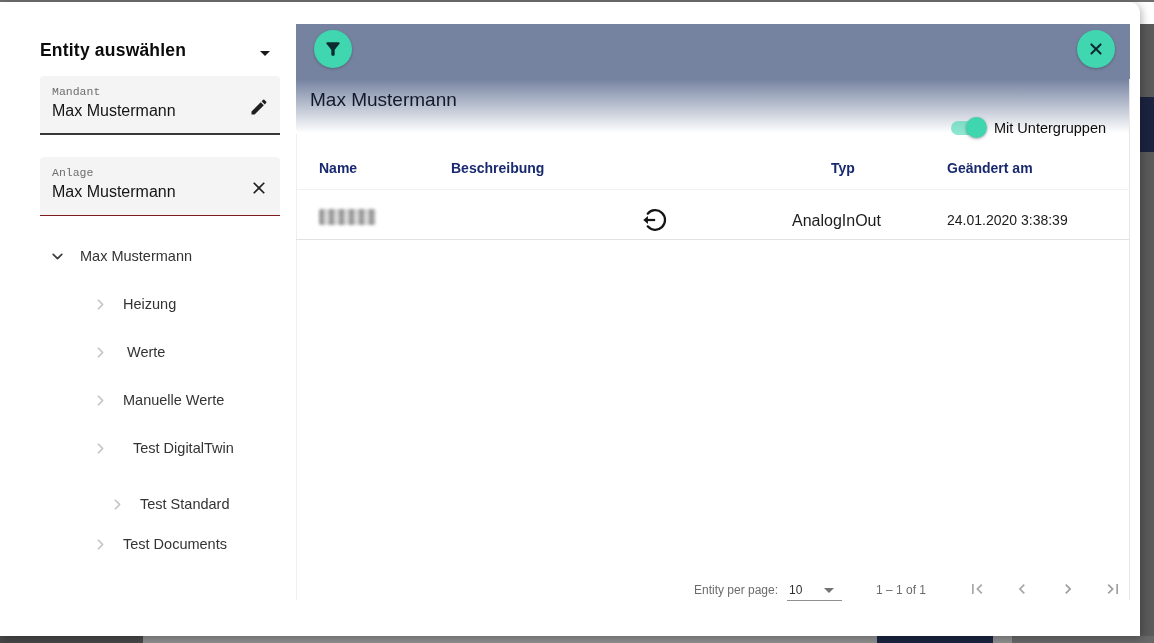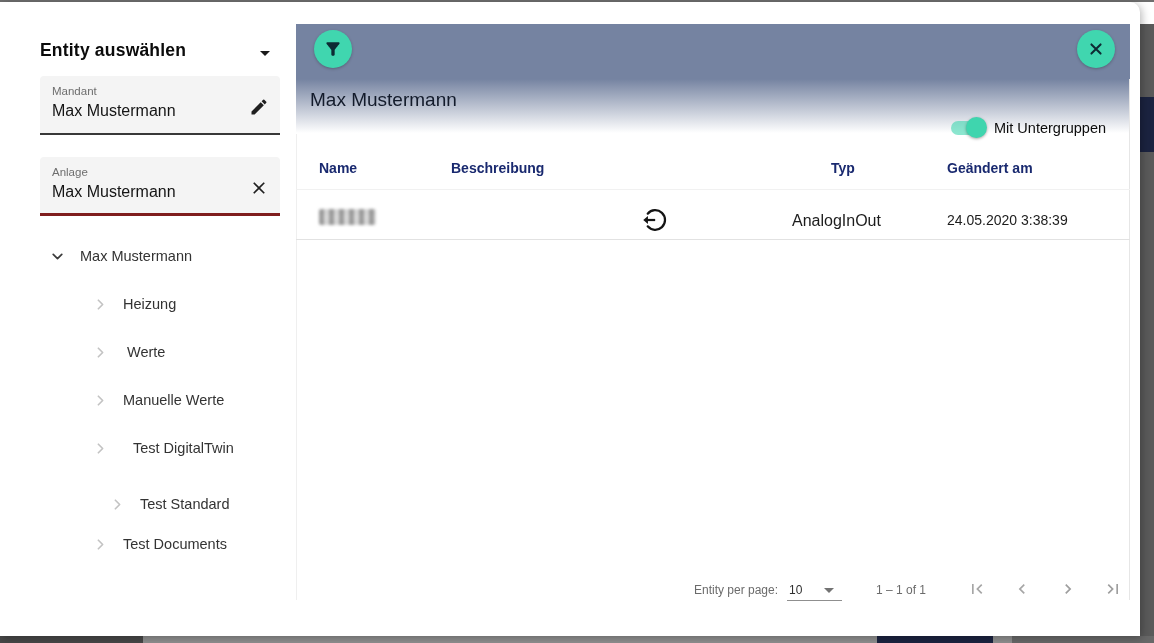--- a/index.html
+++ b/index.html
@@ -32,22 +32,22 @@
   }
   .ui { z-index:2; }
 
   
   .sb-title { left:40px; top:40px; font-size:17.5px; font-weight:700; color:#0b0b0b; letter-spacing:.2px; }
   .sb-caret-btn { left:254px; top:42px; width:22px; height:22px; cursor:pointer; display:flex; align-items:center; justify-content:center; }
   .caret-down { width:0; height:0; border-left:5px solid transparent; border-right:5px solid transparent; border-top:5px solid #1a1a1a; }
 
   .field { width:240px; height:59px; background:#f4f4f4; border-radius:4px 4px 0 0; }
   .field.mandant { left:40px; top:76px;  border-bottom:2px solid #383838; }
-  .field.anlage  { left:40px; top:157px; border-bottom:3px solid #7f1d1d; }
-  .field .f-label { position:absolute; left:12px; top:9px;  font-size:11.5px; color:#6e6e6e; }
+  .field.anlage  { left:40px; top:157px; border-bottom:1px solid #7f1d1d; }
+  .field .f-label { position:absolute; left:12px; top:9px;  font-size:11.5px; color:#6e6e6e;font-family:Liberation Mono, monospace; }
   .field .f-value { position:absolute; left:12px; top:26px; font-size:16px; color:#141414; }
   .field .f-btn   { position:absolute; right:8px; top:18px; width:26px; height:26px; display:flex; align-items:center; justify-content:center; cursor:pointer; }
 
   .tree-row { display:flex; align-items:center; gap:14px; cursor:pointer; }
   .tree-label { font-size:14.5px; color:#333333; }
   .chev { display:flex; align-items:center; justify-content:center; width:18px; height:18px; }
 
   
   .panel-bar { left:296px; top:24px; width:834px; height:55px; background:#7583a1; }
   .panel-fade { left:296px; top:79px; width:834px; height:54px; background:linear-gradient(#7583a1, #ffffff); }
@@ -223,21 +223,21 @@
 
 <div class="abs ui row-name-blur"></div>
 <div class="abs ui row-icon">
   <svg width="28" height="28" viewBox="0 0 24 24">
     <path d="M6.6 6.6 A8.4 8.4 0 1 1 6.6 17.4" stroke="#141414" stroke-width="1.9" fill="none" stroke-linecap="round"></path>
     <path d="M13 12 H4.5" stroke="#141414" stroke-width="1.9" fill="none"></path>
     <polygon points="6.8,8.6 2.8,12 6.8,15.4" fill="#141414"></polygon>
   </svg>
 </div>
 <div class="abs ui row-typ">AnalogInOut</div>
-<div class="abs ui row-date">24.05.2020 3:38:39</div>
+<div class="abs ui row-date">24.01.2020 3:38:39</div>
 <div class="abs ui row-divider"></div>
 
 <div class="abs ui pg-label">Entity per page:</div>
 <div class="abs ui pg-size">10</div>
 <div class="abs ui pg-caret"></div>
 <div class="abs ui pg-underline"></div>
 <div class="abs ui pg-range">1 – 1 of 1</div>
 
 <div class="abs ui pg-btn pg-first">
   <svg width="20" height="20" viewBox="0 0 24 24">

